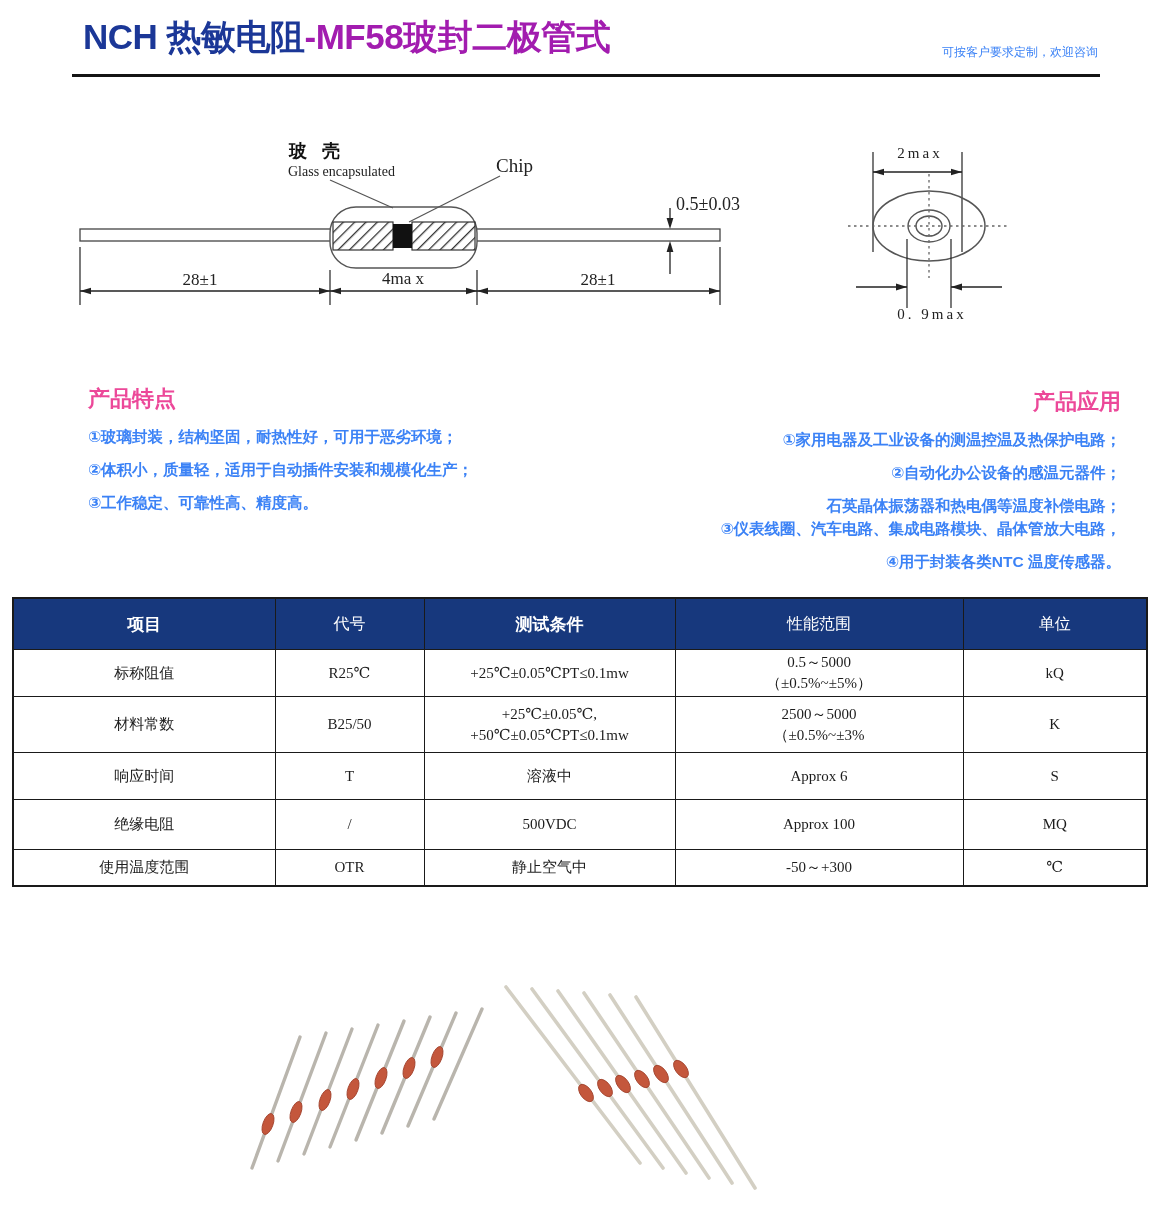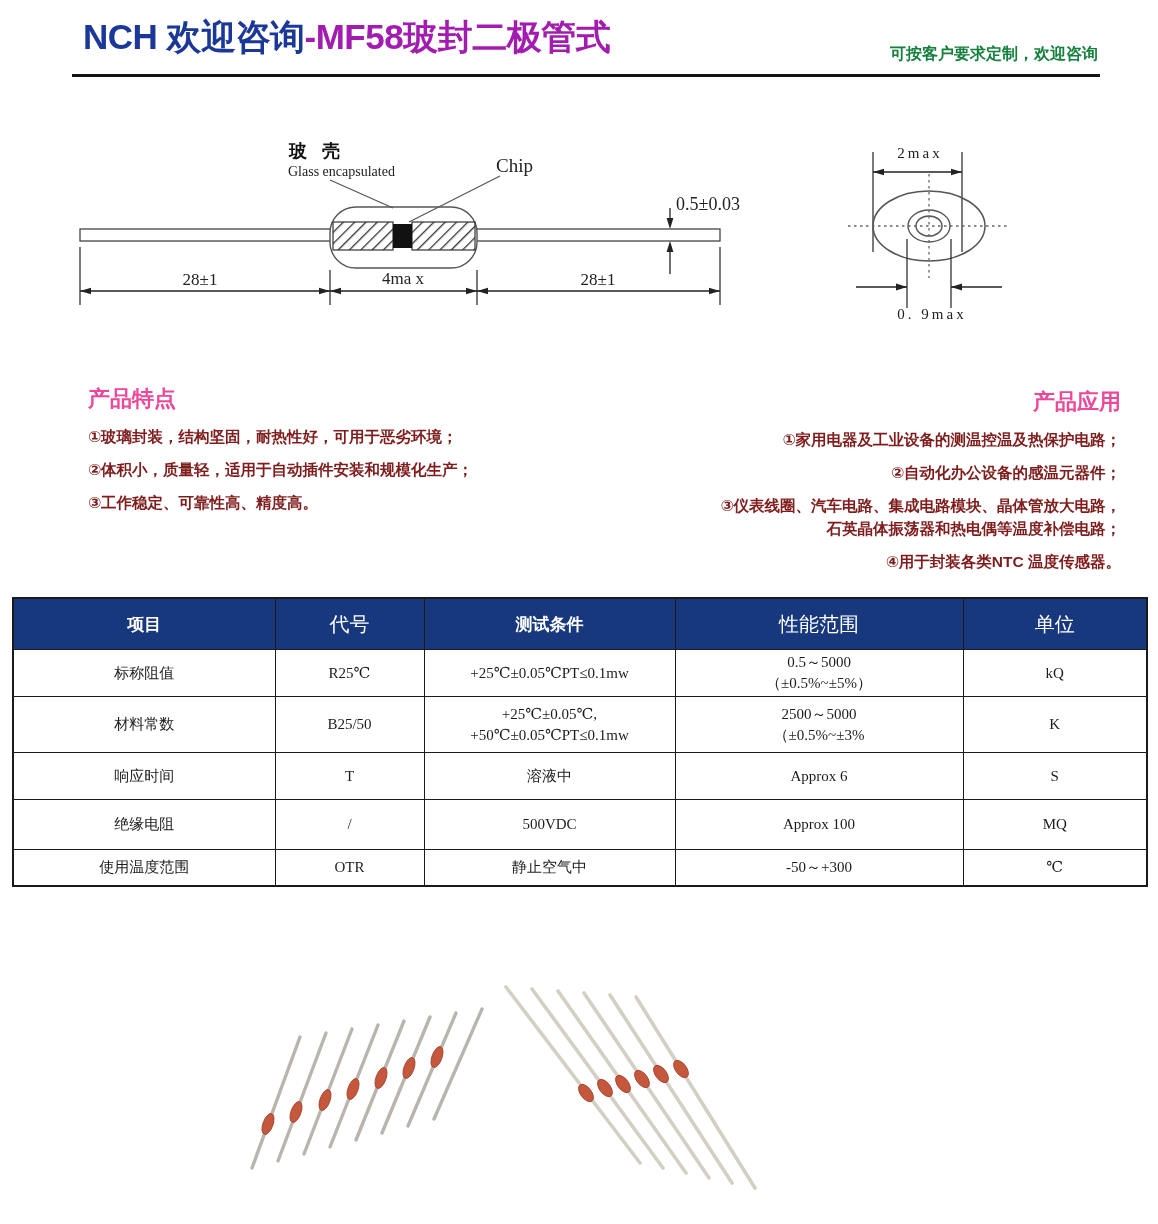--- a/index.html
+++ b/index.html
@@ -4,61 +4,61 @@
 <style>
   html,body{margin:0;padding:0;background:#ffffff;}
   .page{
     position:relative;width:1158px;height:1224px;background:#ffffff;overflow:hidden;
     font-family:"Liberation Sans","DejaVu Sans",sans-serif;color:#1a1a1a;
   }
   
   .title{position:absolute;left:83px;top:14px;font-size:35px;font-weight:800;letter-spacing:-0.5px;white-space:nowrap;}
   .title .t-blue{color:#1b3797;}
   .title .t-black{color:#a21caf;}
-  .tagline{position:absolute;right:60px;top:44px;font-size:16px;font-weight:700;color:#15803d;white-space:nowrap;}
+  .tagline{position:absolute;right:60px;top:44px;font-size:12px;font-weight:400;color:#3b82f6;white-space:nowrap;}
   .rule{position:absolute;left:72px;top:74px;width:1028px;height:3px;background:#141414;}
   
   .diagram-svg{position:absolute;left:0;top:112px;width:1158px;height:246px;}
   .dim-serif{font-family:"Liberation Serif","DejaVu Serif",serif;fill:#222;}
   .cn-label{font-family:"Liberation Sans","DejaVu Sans",sans-serif;fill:#111;font-weight:600;}
   
   .section-heading{font-size:22px;font-weight:800;color:#ec4899;margin:0 0 11px 0;}
   .features{position:absolute;left:88px;top:384px;width:445px;}
   .applications{position:absolute;left:546px;top:387px;width:575px;text-align:right;}
-  .item-line{font-size:15.5px;font-weight:600;color:#7f1d1d;line-height:23px;}
+  .item-line{font-size:15.5px;font-weight:600;color:#3b82f6;line-height:23px;}
   .item{margin-bottom:10px;}
   .applications .item{margin-bottom:10px;}
   
   .spec-table{
     position:absolute;left:12px;top:597px;width:1134px;border-collapse:collapse;
     table-layout:fixed;border:2.5px solid #1a1a1a;
   }
   .spec-table th,.spec-table td{
     border:1.5px solid #1a1a1a;text-align:center;vertical-align:middle;padding:2px 12px;
   }
   .spec-table td{
     font-family:"Liberation Serif","DejaVu Serif",serif;font-size:15px;color:#1c1c1c;
   }
   .spec-table th{background:#17387d;color:#ffffff;height:46px;}
   .th-bold{font-size:17px;font-weight:800;font-family:"Liberation Sans","DejaVu Sans",sans-serif;}
-  .th-light{font-size:20px;font-weight:400;color:#dfe5f0;font-family:"Liberation Serif","DejaVu Serif",serif;}
+  .th-light{font-size:16px;font-weight:400;color:#dfe5f0;font-family:"Liberation Serif","DejaVu Serif",serif;}
   .cell-line{line-height:21px;}
   
   .photos-svg{position:absolute;left:0;top:965px;width:1158px;height:259px;}
   .rod-l{stroke:#b9b5ad;stroke-width:3.4;stroke-linecap:round;}
   .rod-r{stroke:#d3cfc3;stroke-width:3.6;stroke-linecap:round;}
   .bead{fill:#c4573c;stroke:#9e3d28;stroke-width:0.8;}
 </style>
 </head>
 <body>
 
 <div class="page">
 
   <div class="title">
-    <span class="t-blue">NCH 欢迎咨询</span><span class="t-black">-MF58玻封二极管式</span>
+    <span class="t-blue">NCH 热敏电阻</span><span class="t-black">-MF58玻封二极管式</span>
   </div>
   <div class="tagline">可按客户要求定制，欢迎咨询</div>
   <div class="rule"></div>
 
   <svg class="diagram-svg" viewBox="0 0 1158 246">
 
     <g>
       <rect x="80" y="117" width="640" height="12" fill="#ffffff" stroke="#444" stroke-width="1.3"></rect>
 
       <rect x="330" y="95" width="147" height="61" rx="26" ry="26" fill="#ffffff" stroke="#555" stroke-width="1.4"></rect>
@@ -136,22 +136,22 @@
 
   <div class="applications">
     <h2 class="section-heading">产品应用</h2>
     <div class="item">
       <div class="item-line">①家用电器及工业设备的测温控温及热保护电路；</div>
     </div>
     <div class="item">
       <div class="item-line">②自动化办公设备的感温元器件；</div>
     </div>
     <div class="item">
+      <div class="item-line">石英晶体振荡器和热电偶等温度补偿电路；</div>
       <div class="item-line">③仪表线圈、汽车电路、集成电路模块、晶体管放大电路，</div>
-      <div class="item-line">石英晶体振荡器和热电偶等温度补偿电路；</div>
     </div>
     <div class="item">
       <div class="item-line">④用于封装各类NTC 温度传感器。</div>
     </div>
   </div>
 
   <table class="spec-table">
     <colgroup>
       <col style="width:262px">
         <col style="width:149px">

